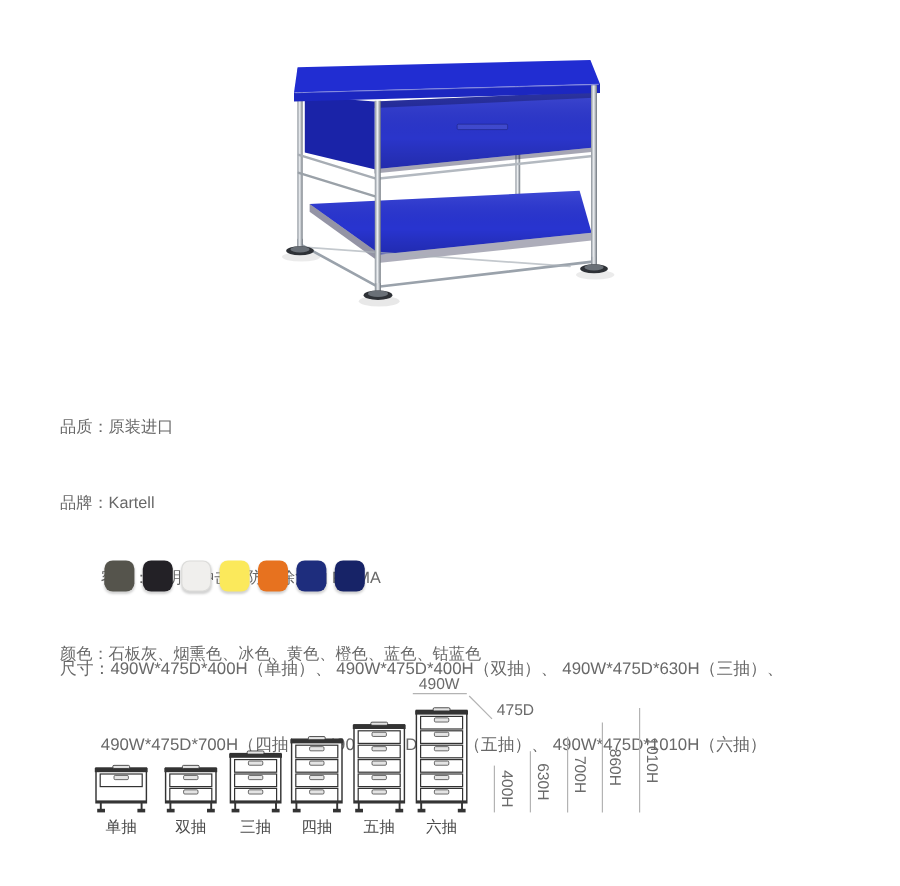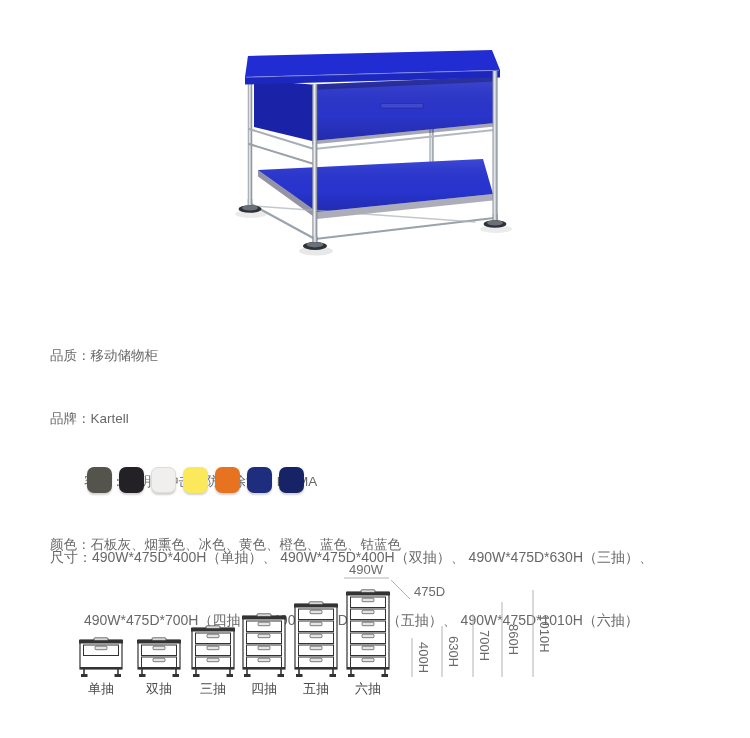--- a/index.html
+++ b/index.html
@@ -93,21 +93,21 @@
     </g>
     <g>
       <rect x="317.8" y="204" width="4.6" height="8" fill="url(#chrome)"></rect>
       <ellipse cx="320" cy="214" rx="11.5" ry="3.8" fill="#2e3136"></ellipse>
       <ellipse cx="320" cy="212.8" rx="8" ry="2.6" fill="#6a7077"></ellipse>
     </g>
   </g>
 </svg>
 
 <div class="abs spec-block">
-  <div class="row">品质：移动储物柜</div>
+  <div class="row">品质：原装进口</div>
   <div class="row">品牌：Kartell</div>
   <div class="row indent">容器：透明抗冲击或防刮涂漆的 PMMA</div>
   <div class="row">颜色：石板灰、烟熏色、冰色、黄色、橙色、蓝色、钴蓝色</div>
 </div>
 
 <div class="abs swatch-row">
     <div class="swatch" title="石板灰" style="background: rgb(85, 84, 76);"></div>
     <div class="swatch" title="烟熏色" style="background: rgb(35, 33, 38);"></div>
     <div class="swatch" title="冰色" style="background: rgb(240, 239, 237); border: 1px solid rgb(220, 220, 218);"></div>
     <div class="swatch" title="黄色" style="background: rgb(251, 233, 91);"></div>

